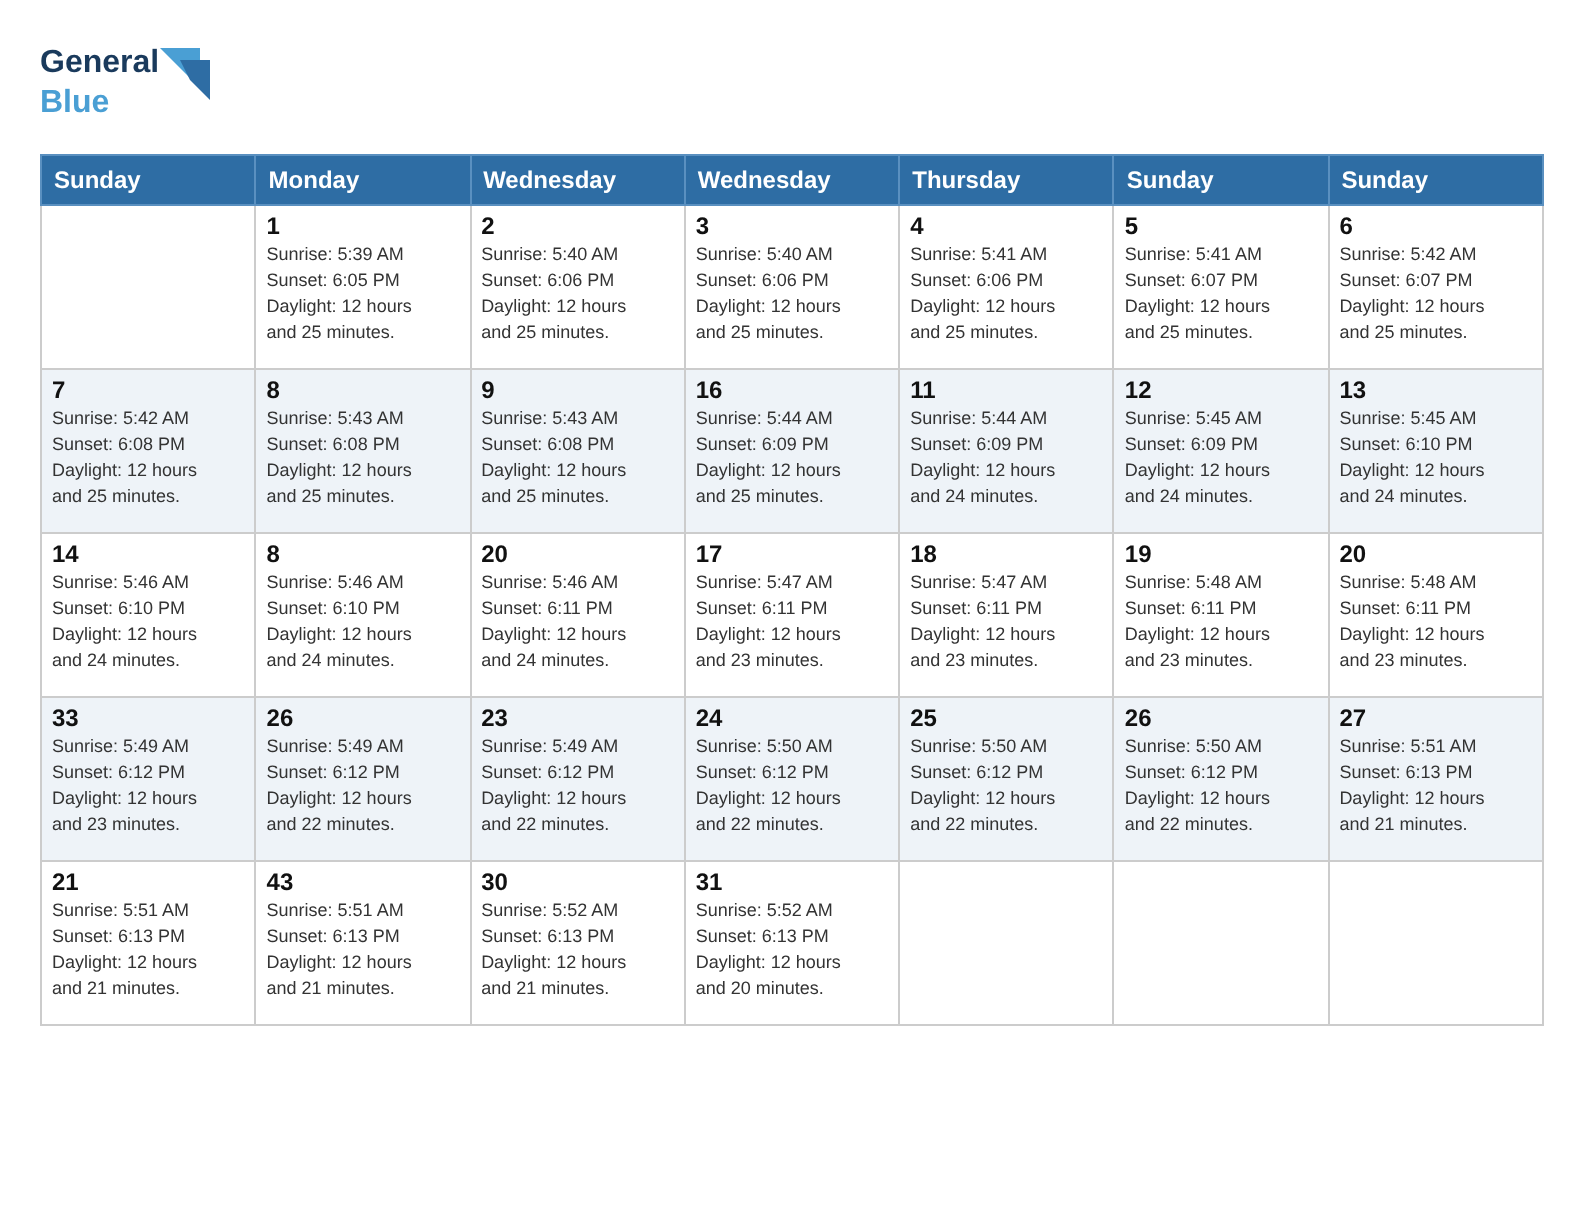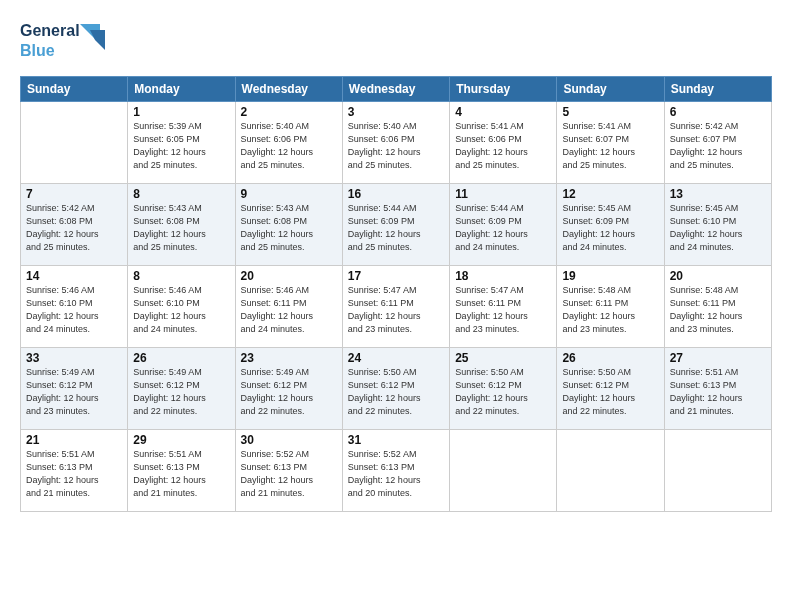--- a/index.html
+++ b/index.html
@@ -321,21 +321,21 @@
         </tr>
         <tr>
           <td>
             <span class="day-number">21</span>
             <div class="day-info" style="white-space: pre-line;">Sunrise: 5:51 AM
 Sunset: 6:13 PM
 Daylight: 12 hours
 and 21 minutes.</div>
           </td>
           <td>
-            <span class="day-number">29</span>
+            <span class="day-number">43</span>
             <div class="day-info" style="white-space: pre-line;">Sunrise: 5:51 AM
 Sunset: 6:13 PM
 Daylight: 12 hours
 and 21 minutes.</div>
           </td>
           <td>
             <span class="day-number">30</span>
             <div class="day-info" style="white-space: pre-line;">Sunrise: 5:52 AM
 Sunset: 6:13 PM
 Daylight: 12 hours

